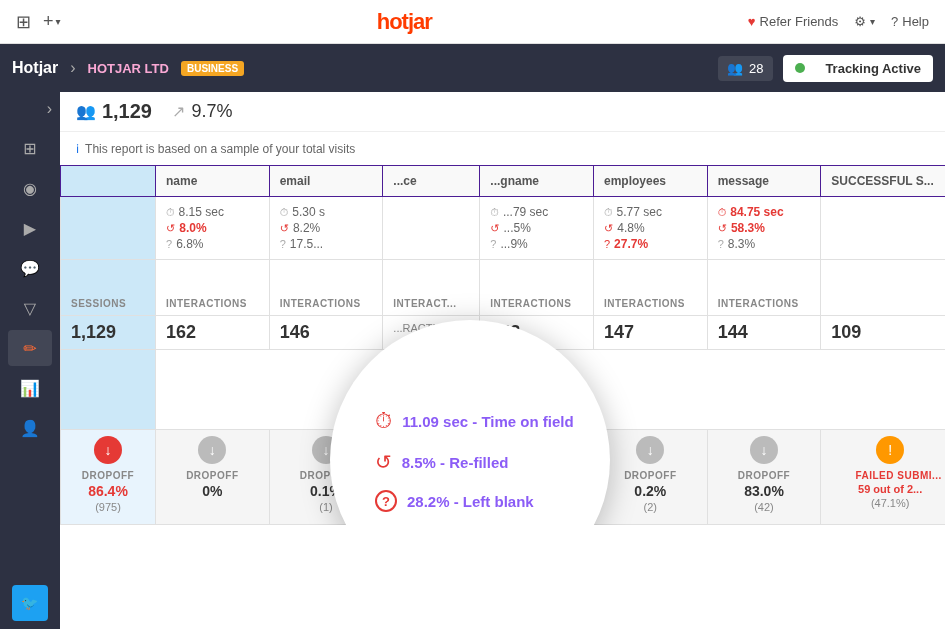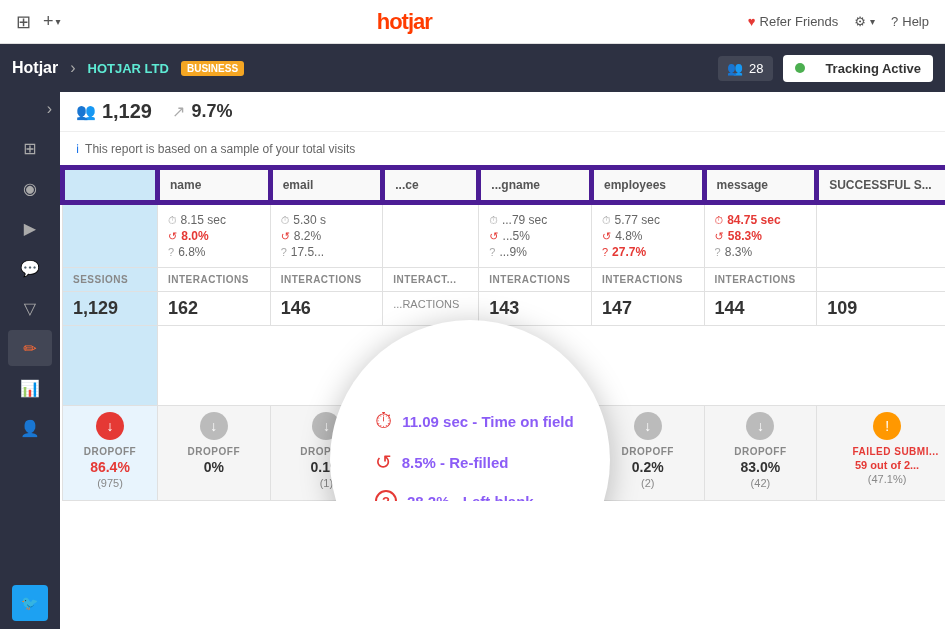--- a/index.html
+++ b/index.html
@@ -25,21 +25,21 @@
     .header-bar {
       background: #2d3142;
       height: 48px;
       display: flex;
       align-items: center;
       padding: 0 12px;
       gap: 12px;
     }
     .hotjar-logo-header { color: #fff; font-weight: 700; font-size: 16px; }
     .breadcrumb-sep { color: #aaa; font-size: 16px; }
-    .org-name { color: #5eead4; font-size: 13px; font-weight: 600; }
+    .org-name { color: #f9a8d4; font-size: 13px; font-weight: 600; }
     .business-badge { background: #f5a623; color: #fff; font-size: 10px; font-weight: 700; padding: 2px 6px; border-radius: 3px; }
     .header-right { margin-left: auto; display: flex; align-items: center; gap: 10px; }
     .users-btn { display: flex; align-items: center; gap: 5px; color: #fff; font-size: 13px; background: rgba(255,255,255,0.1); padding: 5px 10px; border-radius: 4px; cursor: pointer; }
     .tracking-active-btn { background: #fff; color: #333; font-size: 13px; font-weight: 600; padding: 6px 12px; border-radius: 4px; display: flex; align-items: center; gap: 20px; cursor: pointer; }
     .tracking-dot { width: 10px; height: 10px; background: #4caf50; border-radius: 50%; }
 
     
     .main-layout { display: flex; height: calc(629px - 92px); }
 
     
@@ -60,40 +60,40 @@
     .twitter-btn { width: 36px; height: 36px; background: #1da1f2; border-radius: 4px; display: flex; align-items: center; justify-content: center; color: #fff; font-size: 14px; cursor: pointer; }
 
     
     .content { flex: 1; overflow: auto; background: #fff; }
 
     
     .stats-row { display: flex; align-items: center; padding: 8px 16px; border-bottom: 1px solid #eee; gap: 20px; }
     .stat-item { display: flex; align-items: center; gap: 6px; }
     .stat-icon { color: #aaa; font-size: 16px; }
     .stat-value { font-size: 20px; font-weight: 700; color: #333; }
-    .stat-value-sm { font-size: 18px; font-weight: 700; color: #333; }
+    .stat-value-sm { font-size: 18px; font-weight: 400; color: #333; }
     .learn-more-link { margin-left: auto; color: #1a73e8; font-size: 12px; text-decoration: underline; cursor: pointer; }
 
     
     .info-bar { padding: 8px 16px; color: #666; font-size: 12px; display: flex; align-items: center; gap: 6px; }
     .info-icon { color: #1a73e8; }
 
     
     .table-container { overflow-x: auto; position: relative; }
     table { border-collapse: collapse; width: 100%; min-width: 900px; }
-    th { background: #f9f9f9; border: 5px solid #4c1d95; padding: 8px 10px; text-align: left; font-size: 12px; font-weight: 600; color: #555; }
+    th { background: #f9f9f9; border: 1px solid #4c1d95; padding: 8px 10px; text-align: left; font-size: 12px; font-weight: 600; color: #555; }
     td { border: 1px solid #e0e0e0; padding: 6px 10px; vertical-align: top; font-size: 12px; }
 
     
     .metric { display: flex; align-items: center; gap: 4px; margin: 2px 0; }
     .metric-red { color: #e53935; font-weight: 600; }
     .metric-gray { color: #666; }
 
     
-    .interactions-label { font-size: 10px; color: #888; font-weight: 600; letter-spacing: 0.5px; }
+    .interactions-label { font-size: 10px; color: #888; font-weight: 600; letter-spacing: 0.5px; margin-top: 32px; }
     .interactions-value { font-size: 18px; font-weight: 700; color: #333; }
     .dropoff-btn { display: inline-flex; align-items: center; justify-content: center; width: 28px; height: 28px; border-radius: 50%; background: #bbb; color: #fff; font-size: 14px; margin-bottom: 4px; }
     .dropoff-btn.red { background: #e53935; }
     .dropoff-btn.orange { background: #ff9800; }
     .dropoff-label { font-size: 10px; color: #888; font-weight: 600; letter-spacing: 0.5px; }
     .dropoff-value { font-size: 14px; font-weight: 700; color: #333; }
     .dropoff-value.red { color: #e53935; }
     .dropoff-sub { font-size: 11px; color: #888; }
 
     

